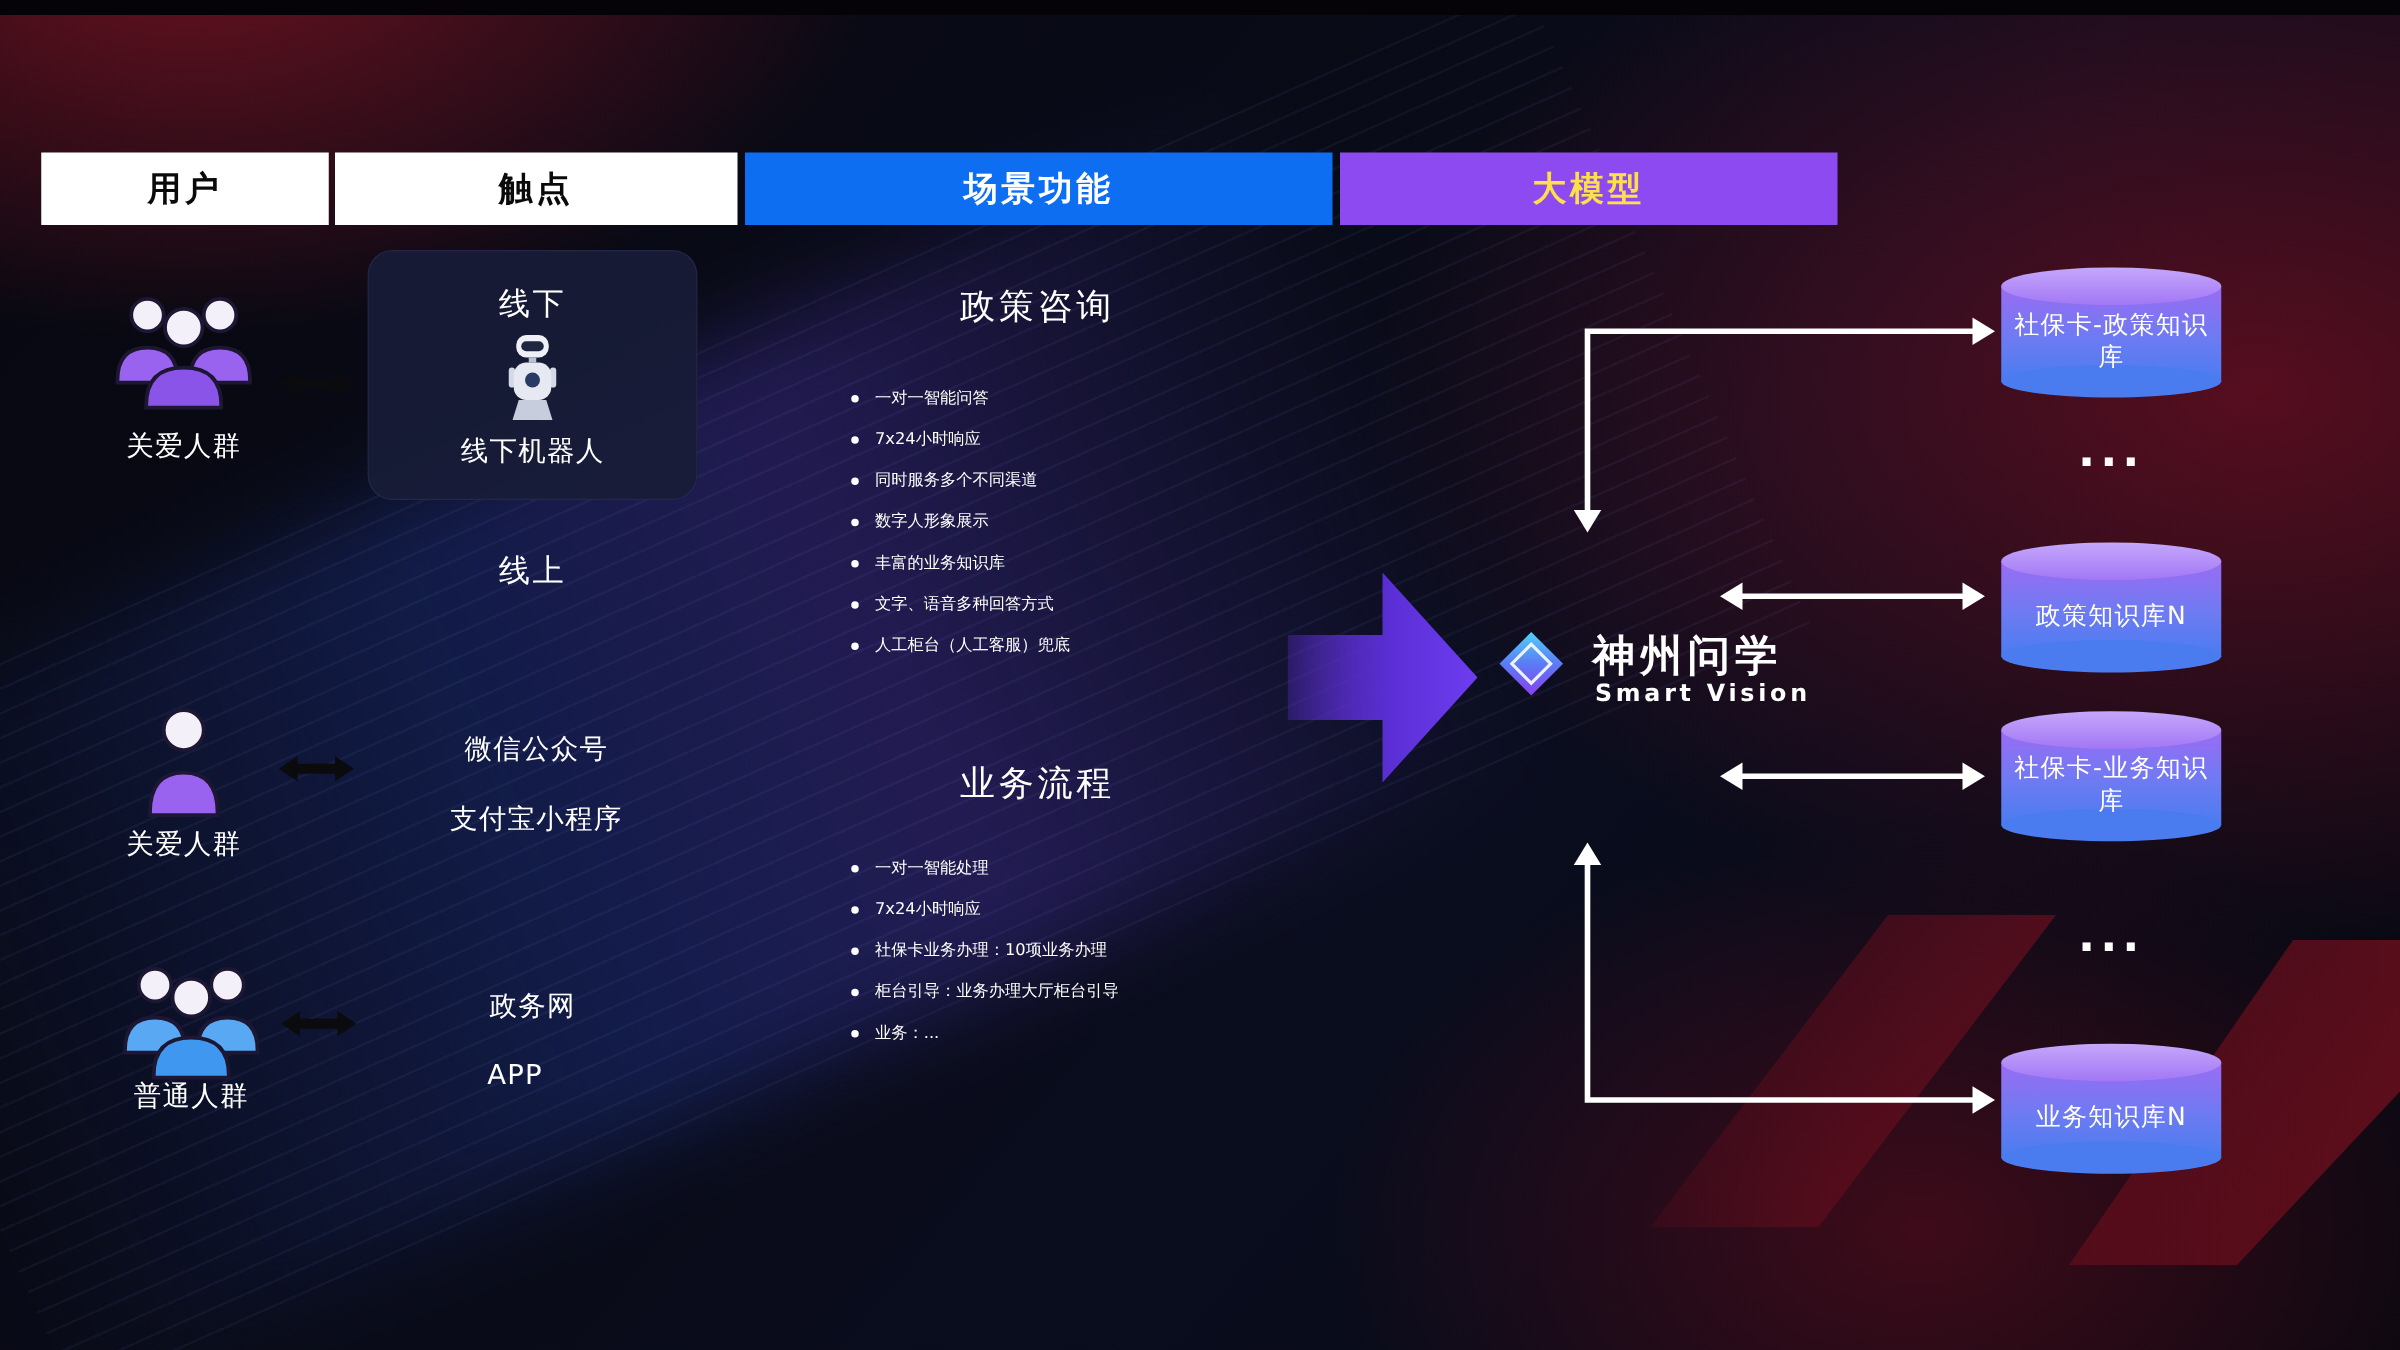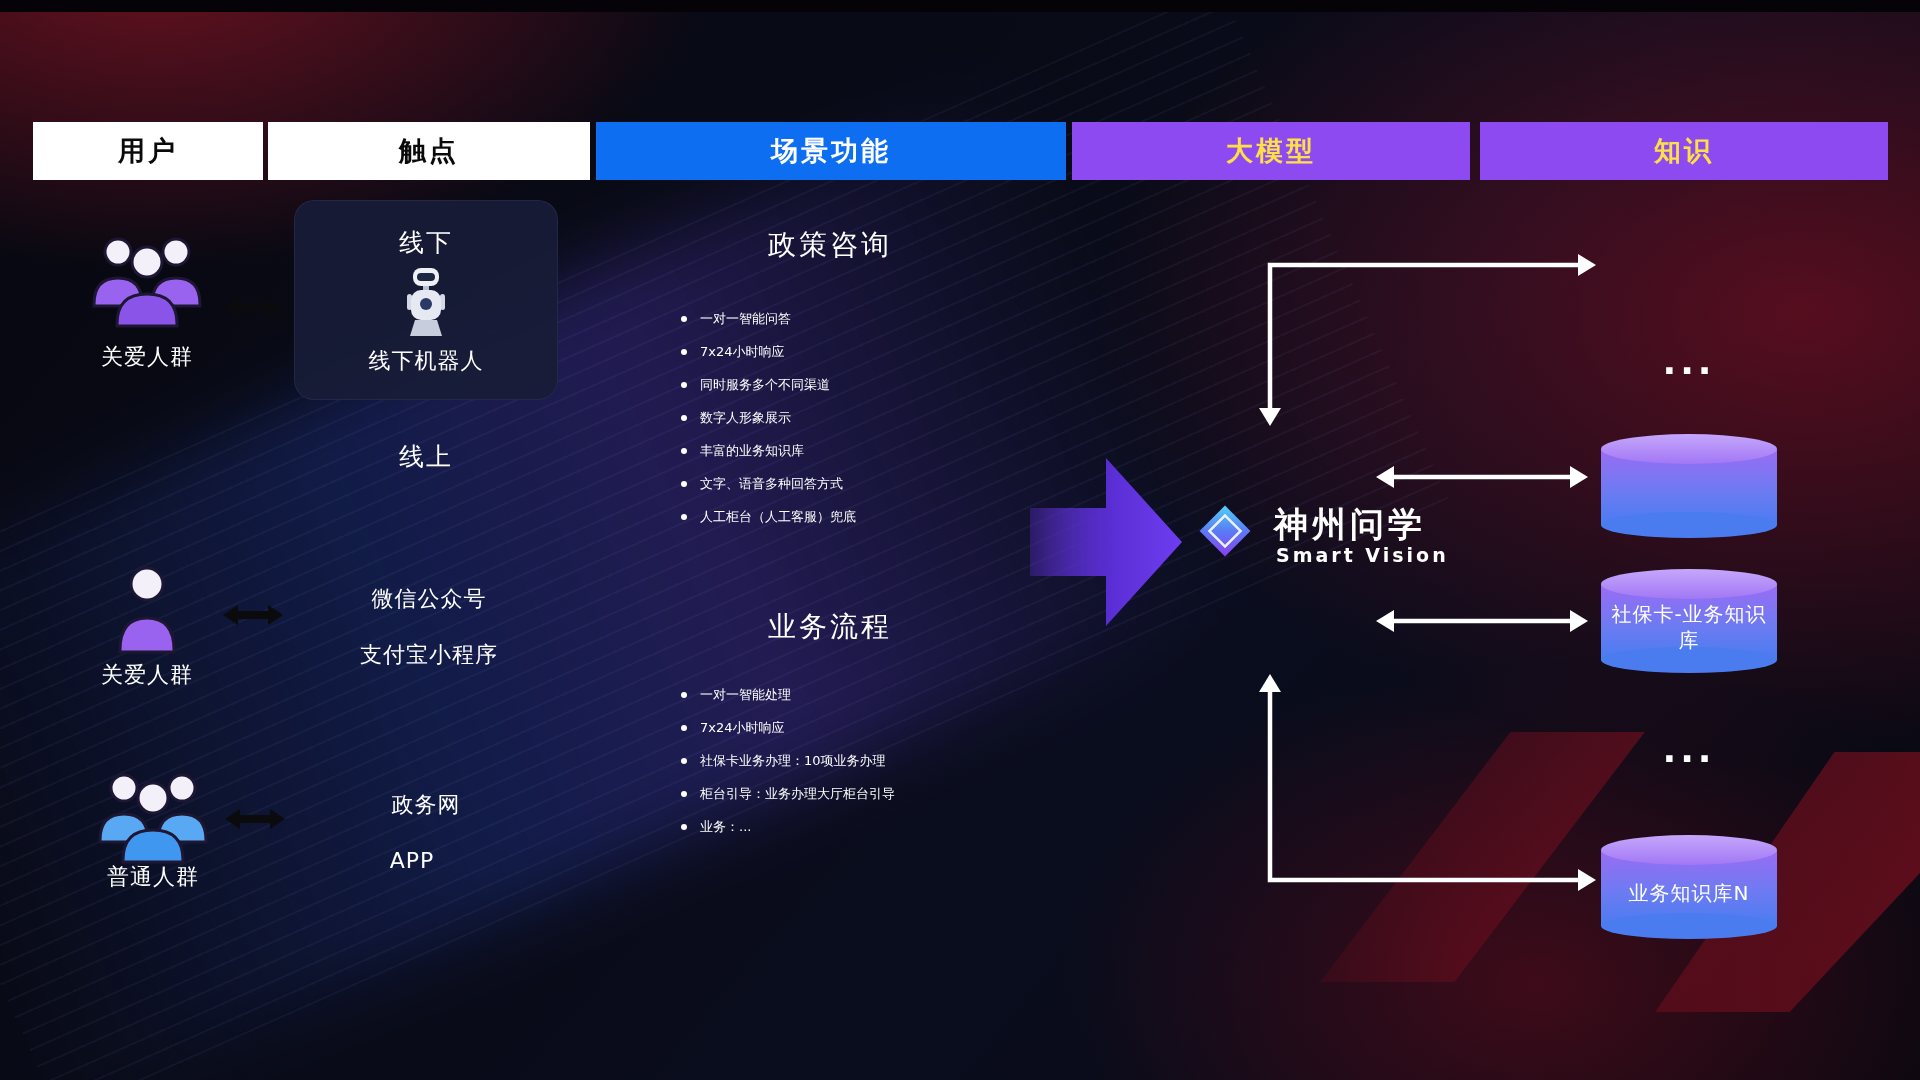--- a/index.html
+++ b/index.html
@@ -114,23 +114,20 @@
       <span>用户</span>
     </div>
   <div class="hdr white" style="left:268px; width:322px;">
       <span>触点</span>
     </div>
   <div class="hdr blue" style="left:596px; width:470px;">
       <span>场景功能</span>
     </div>
   <div class="hdr purple" style="left:1072px;width:398px;">
       <span>大模型</span>
-    </div>
-  <div class="hdr purple" style="left:1480px;width:408px;">
-      <span>知识</span>
     </div>
 
   <div class="icon-wrap" style="left:82px; top:212px;">
     <svg width="130" height="104" viewBox="0 0 130 104">
       <g stroke="#1e1733" stroke-width="3">
         <circle cx="36" cy="28" r="13" fill="#f3f0fa"></circle>
         <path d="M12 80 q0-26 24-26 q24 0 24 26 v2 h-48 z" fill="#9a63ef"></path>
         <circle cx="94" cy="28" r="13" fill="#f3f0fa"></circle>
         <path d="M70 80 q0-26 24-26 q24 0 24 26 v2 h-48 z" fill="#9a63ef"></path>
         <circle cx="65" cy="38" r="15" fill="#f3f0fa"></circle>
@@ -262,27 +259,34 @@
       <polygon points="1578,242 1578,264 1596,253"></polygon>
       <polygon points="1394,454 1394,476 1376,465"></polygon>
       <polygon points="1570,454 1570,476 1588,465"></polygon>
       <polygon points="1394,598 1394,620 1376,609"></polygon>
       <polygon points="1570,598 1570,620 1588,609"></polygon>
       <polygon points="1259,680 1281,680 1270,662"></polygon>
       <polygon points="1578,857 1578,879 1596,868"></polygon>
     </g>
   </svg>
 
+  <div class="db" style="top:202px;">
+    <div class="body"></div>
+    <div class="top-ellipse"></div>
+    <div class="bottom-ellipse"></div>
+    <div class="label">社保卡-政策知识库</div>
+  </div>
 
   <div class="dots" style="top:340px;">...</div>
 
   <div class="db" style="top:422px;">
     <div class="body"></div>
     <div class="top-ellipse"></div>
     <div class="bottom-ellipse"></div>
+    <div class="label">政策知识库N</div>
   </div>
 
   <div class="db" style="top:557px;">
     <div class="body"></div>
     <div class="top-ellipse"></div>
     <div class="bottom-ellipse"></div>
     <div class="label">社保卡-业务知识库</div>
   </div>
 
   <div class="dots" style="top:728px;">...</div>

